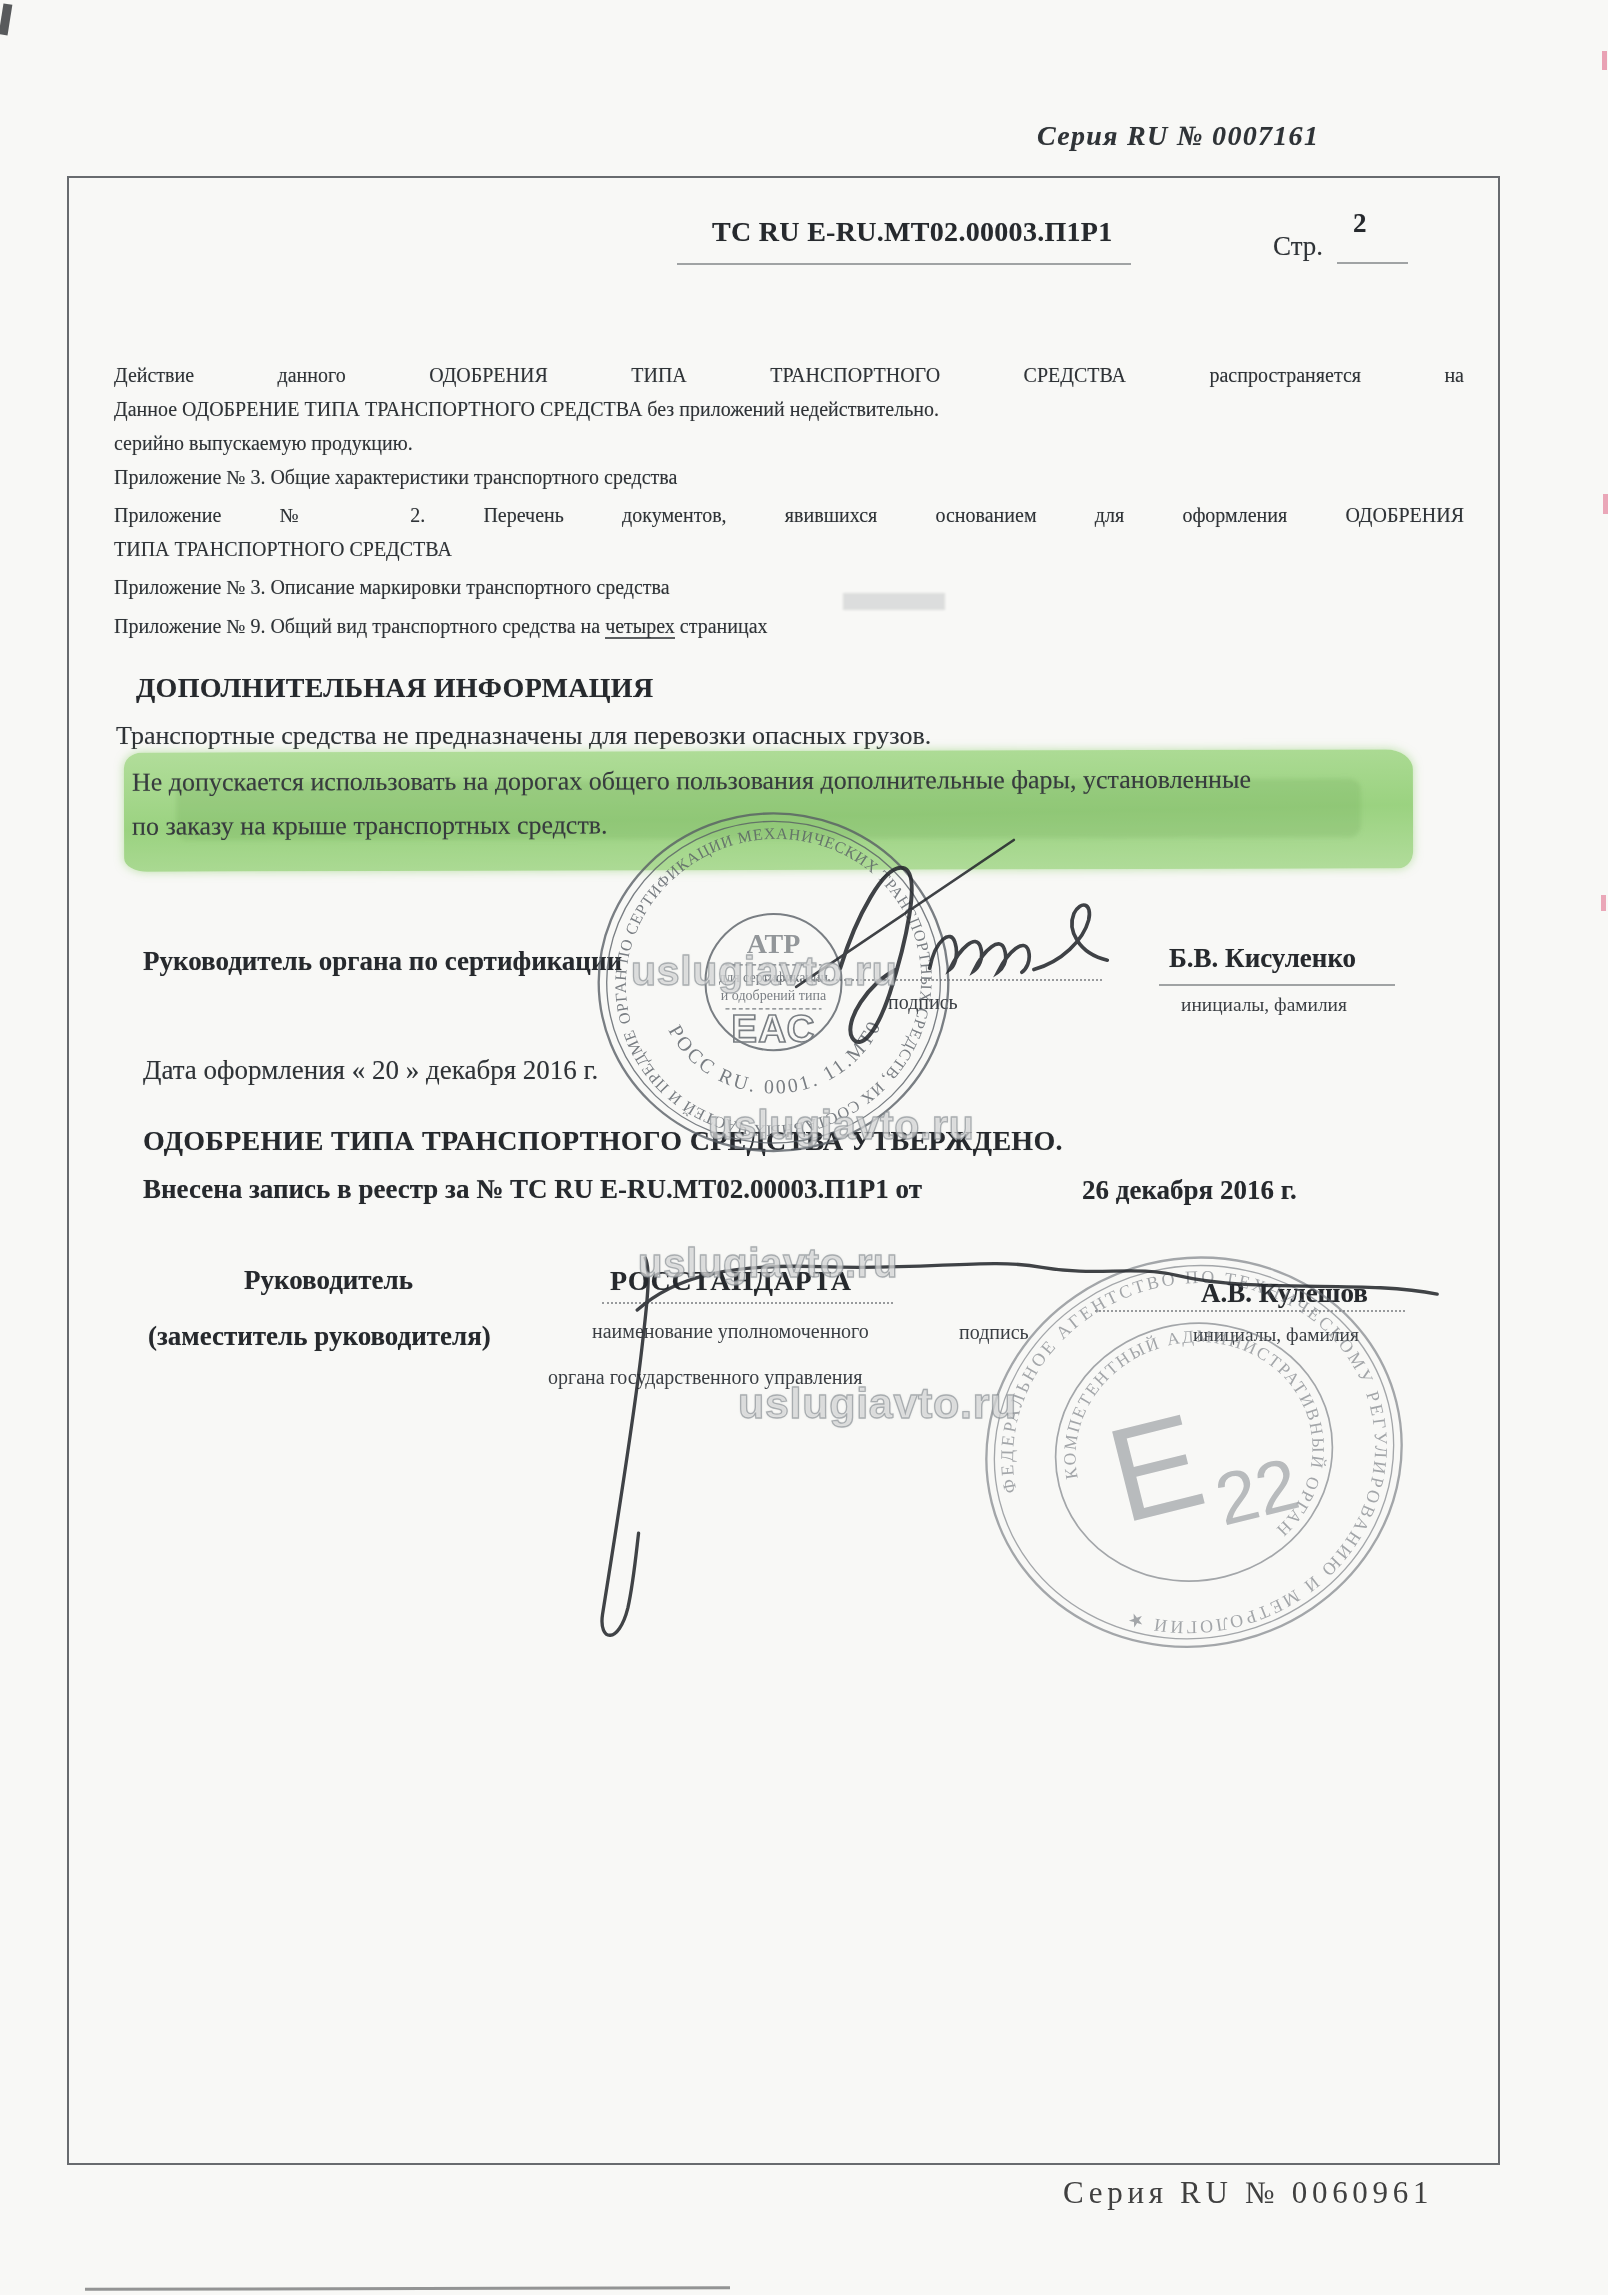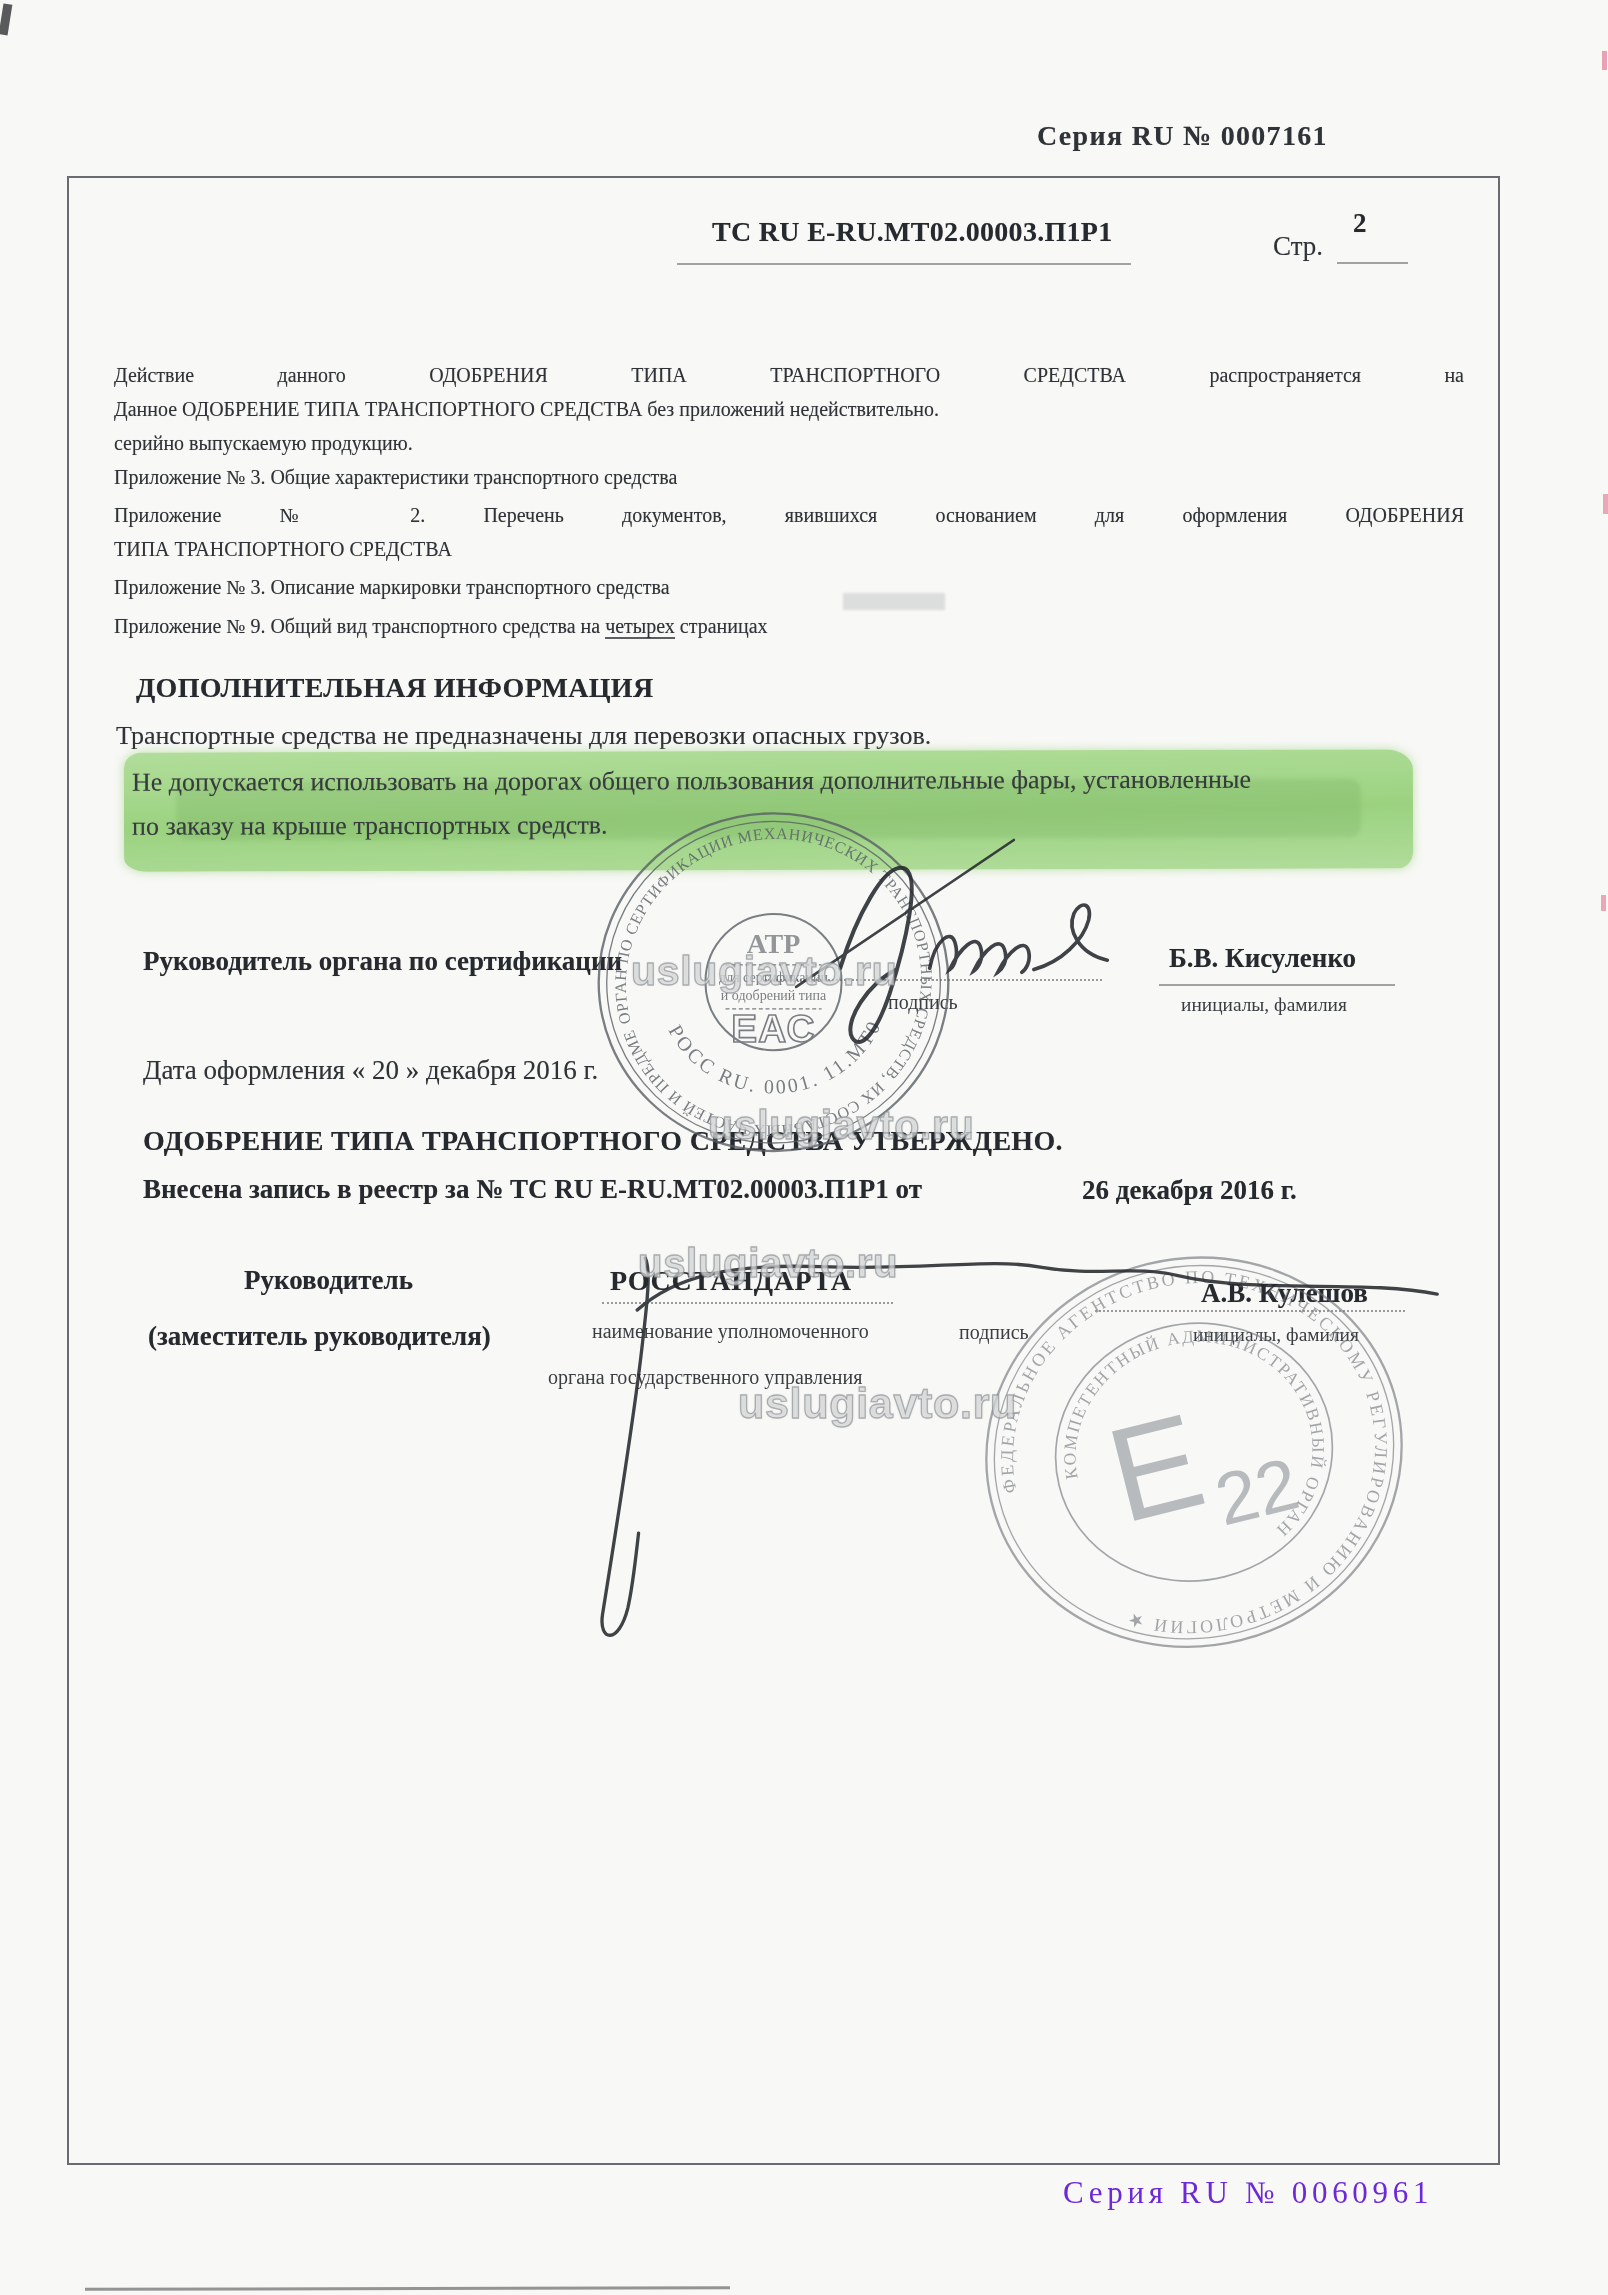--- a/index.html
+++ b/index.html
@@ -33,35 +33,35 @@
   }
   .hl-line{position:absolute;left:8px;font-size:26px;color:#373b3e;white-space:nowrap;z-index:2;}
   .wm{
     font-family:"Liberation Sans", sans-serif;font-weight:bold;
     color:rgba(246,246,244,.55);
     -webkit-text-stroke:1.3px rgba(130,136,142,.6);
     text-shadow:0 0 2px rgba(125,130,136,.5);
     letter-spacing:0.7px;z-index:8;white-space:nowrap;
   }
   .cap{color:#3a3e43;}
-  .serialB{color:#6d28d9;letter-spacing:4.7px;}
+  .serialB{color:#404040;letter-spacing:4.7px;}
   svg{overflow:visible;}
 </style>
 </head>
 <body>
 
 <div class="page">
 
   <div class="abs" style="left:1.3px;top:4px;width:9.4px;height:31px;background:rgba(35,38,40,.75);transform:rotate(9deg);"></div>
   <div class="abs" style="left:85px;top:2287px;width:645px;height:3.3px;background:rgba(45,48,50,.5);transform:rotate(-.15deg);"></div>
   <div class="abs" style="left:1602px;top:51px;width:5.3px;height:18.7px;background:#e9a2b4;"></div>
   <div class="abs" style="left:1603px;top:494px;width:4.7px;height:20px;background:#eaa7b8;"></div>
   <div class="abs" style="left:1601px;top:895px;width:5.3px;height:16px;background:#eaa7b8;"></div>
 
-  <div class="abs ink fs42" style="left:1037px;top:120px;font-weight:600;letter-spacing:1.3px;">Серия RU № 0007161</div>
+  <div class="abs ink fs42" style="left:1037px;top:120px;font-weight:600;letter-spacing:1.3px;font-style:italic;">Серия RU № 0007161</div>
 
   <div class="abs frame" style="left:67px;top:176px;width:1429px;height:1985px;"></div>
 
   <div class="abs ink fs42 b" style="left:712px;top:216px;letter-spacing:0.3px;">TC RU E-RU.MT02.00003.П1Р1</div>
   <div class="abs hruleS" style="left:677px;top:263px;width:454px;"></div>
   <div class="abs ink fs40" style="left:1273px;top:231px;">Стр.</div>
   <div class="abs ink fs40 b" style="left:1353px;top:208px;">2</div>
   <div class="abs hruleS" style="left:1337px;top:262px;width:71px;"></div>
 
   <div class="abs bodytext ink" style="left:114px;top:358px;">

